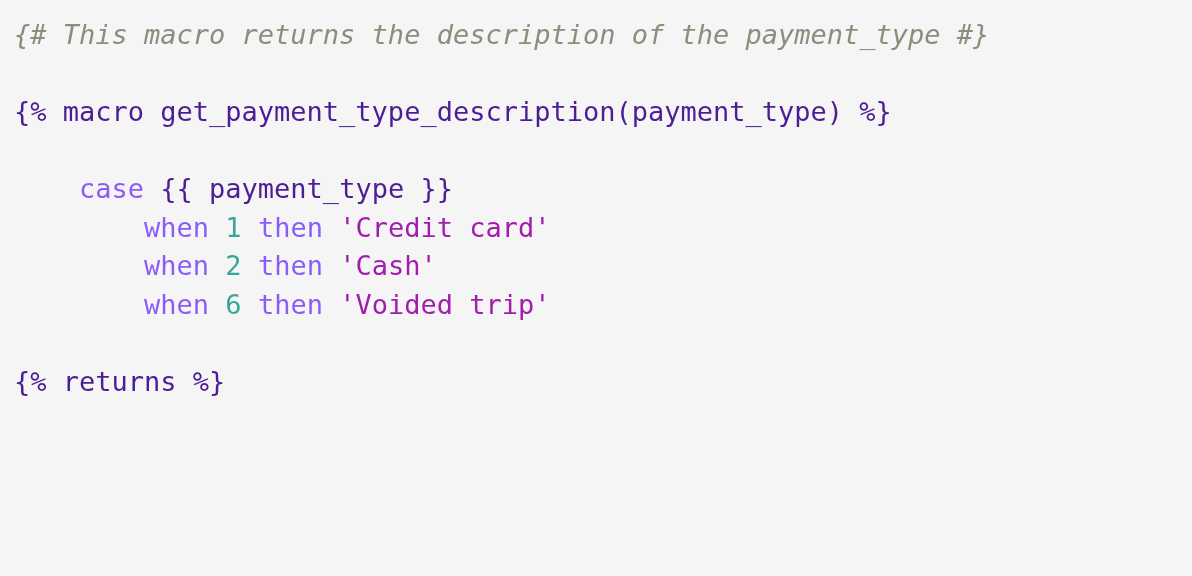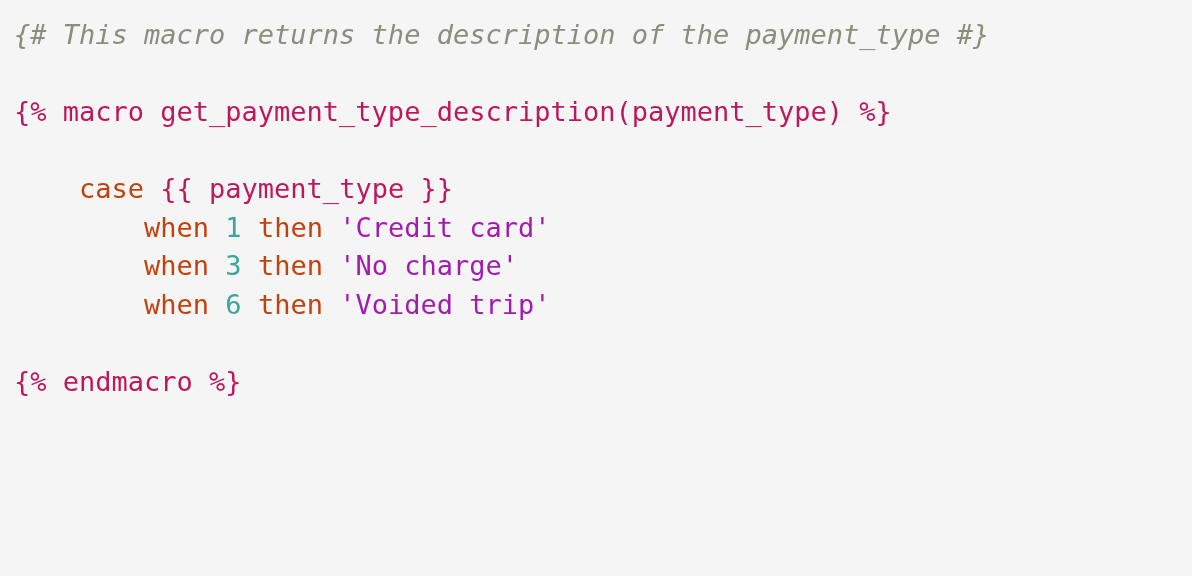--- a/index.html
+++ b/index.html
@@ -31,33 +31,33 @@
     white-space: pre;
     font-family: "DejaVu Sans Mono", "Liberation Mono", monospace;
     color: #2b2b2b;
   }
 
   .code-line.blank {
     
   }
 
   
-  .tok-plain   { color: #be185d; }
+  .tok-plain   { color: #4c1d95; }
   .tok-comment { color: #8d8d7c; font-style: italic; }
-  .tok-keyword { color: #c2410c; }
+  .tok-keyword { color: #8b5cf6; }
   .tok-number  { color: #3aa69b; }
   .tok-string  { color: #a21caf; }
 </style>
 </head>
 <body>
 
 <div id="code-block">
     <div class="code-line"><span class="tok-comment">{# This macro returns the description of the payment_type #}</span></div>
     <div class="code-line blank">&nbsp;</div>
     <div class="code-line"><span class="tok-plain">{% macro get_payment_type_description(payment_type) %}</span></div>
     <div class="code-line blank">&nbsp;</div>
     <div class="code-line"><span class="tok-plain">    </span><span class="tok-keyword">case</span><span class="tok-plain"> {{ payment_type }}</span></div>
     <div class="code-line"><span class="tok-plain">        </span><span class="tok-keyword">when</span><span class="tok-plain"> </span><span class="tok-number">1</span><span class="tok-plain"> </span><span class="tok-keyword">then</span><span class="tok-plain"> </span><span class="tok-string">'Credit card'</span></div>
-    <div class="code-line"><span class="tok-plain">        </span><span class="tok-keyword">when</span><span class="tok-plain"> </span><span class="tok-number">3</span><span class="tok-plain"> </span><span class="tok-keyword">then</span><span class="tok-plain"> </span><span class="tok-string">'No charge'</span></div>
+    <div class="code-line"><span class="tok-plain">        </span><span class="tok-keyword">when</span><span class="tok-plain"> </span><span class="tok-number">2</span><span class="tok-plain"> </span><span class="tok-keyword">then</span><span class="tok-plain"> </span><span class="tok-string">'Cash'</span></div>
     <div class="code-line"><span class="tok-plain">        </span><span class="tok-keyword">when</span><span class="tok-plain"> </span><span class="tok-number">6</span><span class="tok-plain"> </span><span class="tok-keyword">then</span><span class="tok-plain"> </span><span class="tok-string">'Voided trip'</span></div>
     <div class="code-line blank">&nbsp;</div>
-    <div class="code-line"><span class="tok-plain">{% endmacro %}</span></div>
+    <div class="code-line"><span class="tok-plain">{% returns %}</span></div>
   </div>
 
 </body></html>

